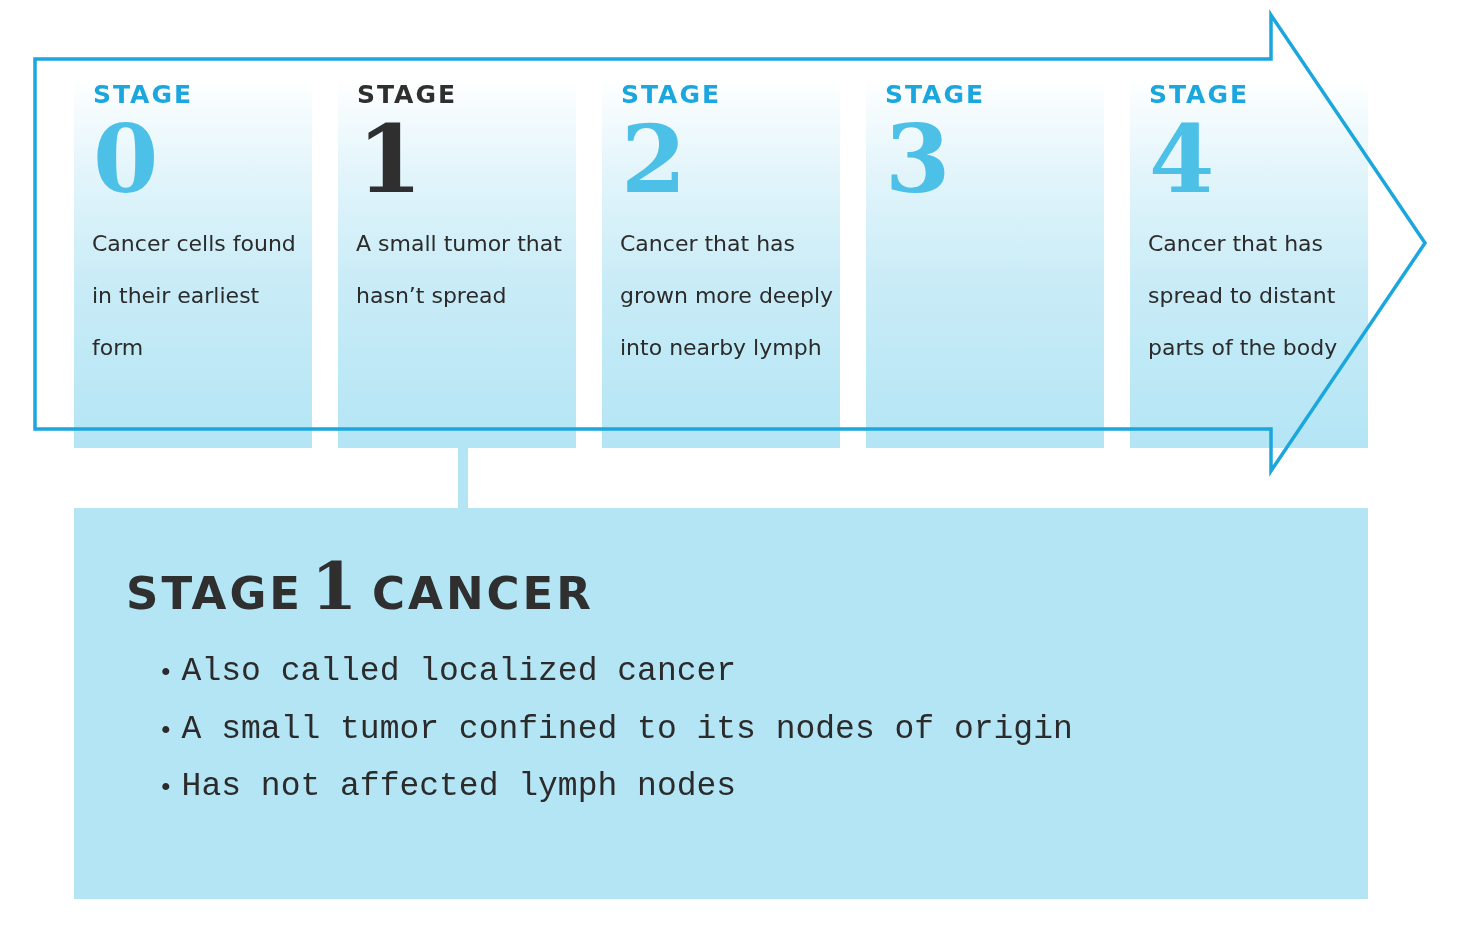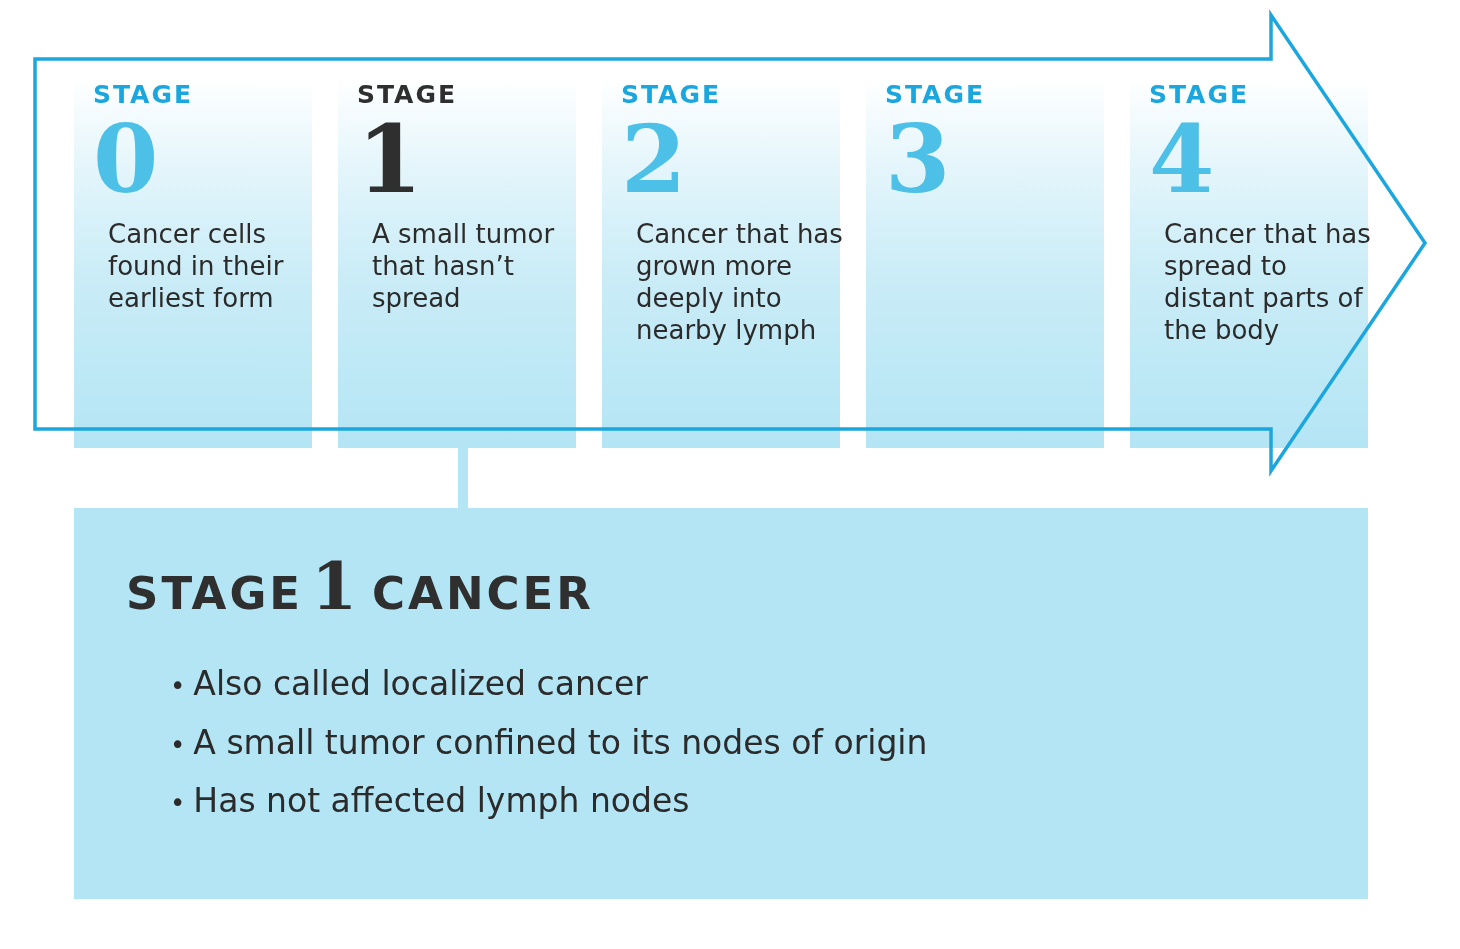--- a/index.html
+++ b/index.html
@@ -5,29 +5,29 @@
   html, body { margin:0; padding:0; }
   body { width:1460px; height:949px; background:#ffffff; position:relative; overflow:hidden;
          font-family:"DejaVu Sans", sans-serif; color:#2b2b2b; }
   .card { position:absolute; top:78px; width:238px; height:370px;
           background:linear-gradient(to bottom, #ffffff 0%, #e3f5fb 25%, #c9ecf7 55%, #b4e5f5 100%); }
   .card .stage { position:absolute; left:19px; top:2px; font-family:"DejaVu Sans", sans-serif;
                  font-weight:bold; font-size:25px; letter-spacing:2px; color:#1ba6dd; }
   .card .num { position:absolute; left:19px; top:26px; font-family:"DejaVu Serif", serif;
                font-weight:bold; font-size:94px; line-height:110px; color:#4dc0e8; }
   .card.active .stage, .card.active .num { color:#2f2f2f; }
-  .card .desc { position:absolute; left:34px; top:140px; width:215px; font-size:26px; line-height:32px;
+  .card .desc { position:absolute; left:18px; top:140px; width:215px; font-size:22px; line-height:52px;
                 color:#2b2b2b; }
   svg.arrow { position:absolute; left:0; top:0; }
   .connector { position:absolute; left:458px; top:448px; width:10px; height:60px; background:#b4e5f5; }
   .detail { position:absolute; left:74px; top:508px; width:1294px; height:391px; background:#b4e5f5; }
   .detail .title { position:absolute; left:52px; top:48px; font-weight:bold; font-size:45px; letter-spacing:3px;
                    color:#2f2f2f; white-space:nowrap; display:flex; align-items:baseline; }
   .detail .title .big { font-family:"DejaVu Serif", serif; font-size:66px; margin:0 12px 0 8px; line-height:60px; }
-  .detail ul { position:absolute; left:80px; top:132px; margin:16px; padding:0; list-style:none; }
+  .detail ul { position:absolute; left:80px; top:132px; margin:4px; padding:0; list-style:none;font-family:Liberation Mono, monospace; }
   .detail li { font-size:33px; line-height:56.5px; color:#2b2b2b; white-space:nowrap; }
   .detail li .dot { font-size:26px; margin-right:8px; }
 </style>
 </head>
 <body>
 
 <div class="card" style="left:74px;">
   <div class="stage">STAGE</div>
   <div class="num">0</div>
   <div class="desc">Cancer cells found in their earliest form</div>

